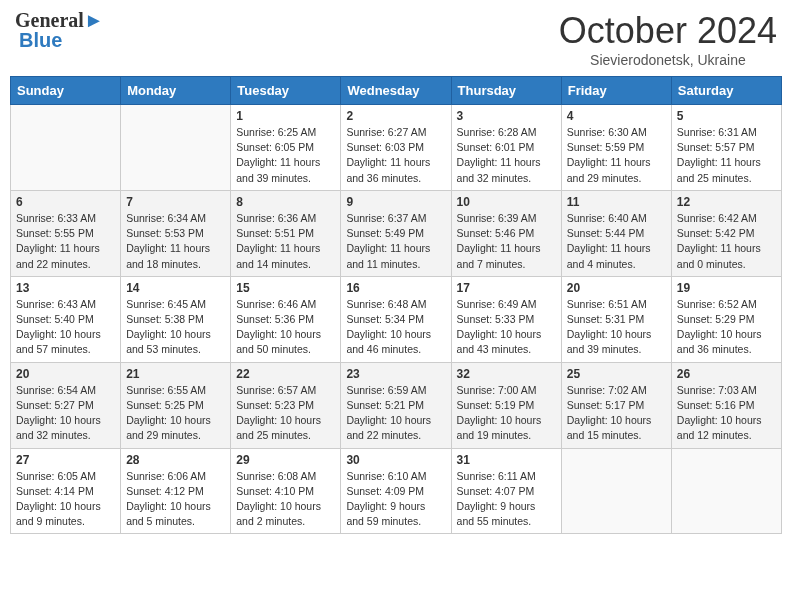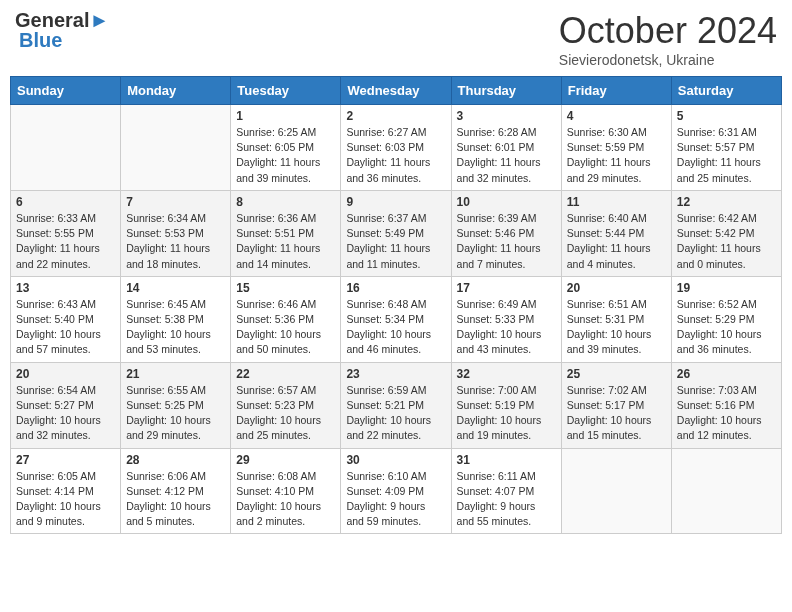--- a/index.html
+++ b/index.html
@@ -16,21 +16,21 @@
       align-items: flex-start;
       margin-bottom: 8px;
       padding: 0 5px;
     }
     .logo {
       display: flex;
       flex-direction: column;
       align-items: flex-start;
     }
     .title-block {
-      text-align: left;
+      text-align: center;
     }
     .month-title {
       font-size: 36px;
       font-weight: normal;
       color: #333;
     }
     .subtitle {
       font-size: 14px;
       color: #555;
     }
@@ -77,21 +77,21 @@
     .day-info {
       line-height: 1.45;
       font-size: 10.5px;
     }
   </style>
 </head>
 <body>
 
 <div class="header">
   <div class="logo">
-    <div style="display:flex;align-items:flex-end;">
+    <div style="display:flex;align-items:flex-end;font-family:Liberation Serif, serif;">
       <div style="font-size:20px;font-weight:bold;color:#333;line-height:1;">
         <span style="color:#333;">General</span><span style="color:#2e7abf;">►</span>
       </div>
     </div>
     <div style="font-size:20px;font-weight:bold;color:#2e7abf;line-height:1;margin-left:4px;">Blue</div>
   </div>
   <div class="title-block">
     <div class="month-title">October 2024</div>
     <div class="subtitle">Sievierodonetsk, Ukraine</div>
   </div>

